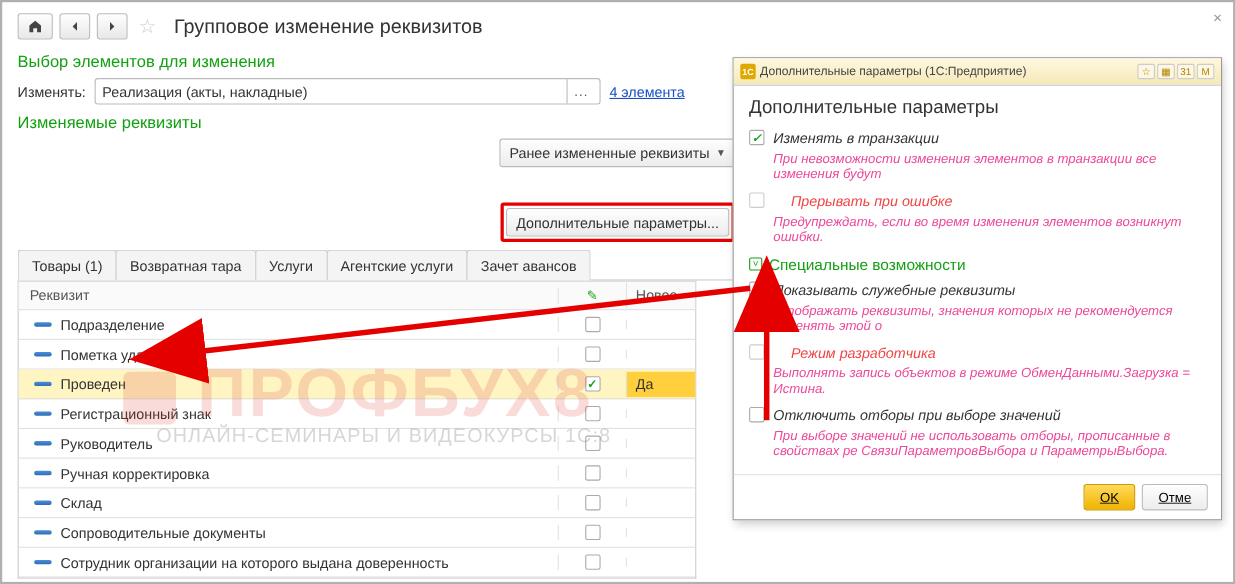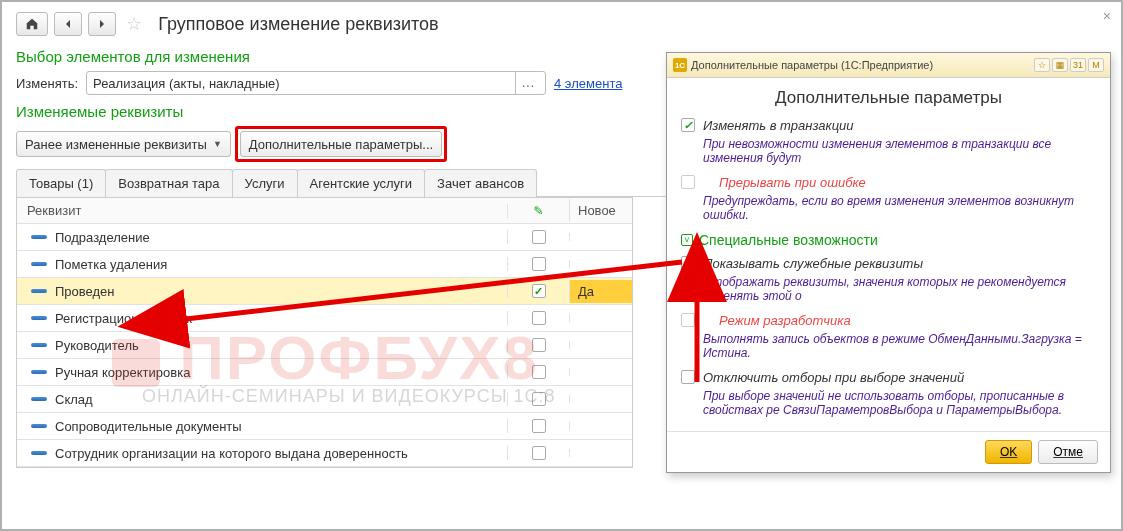--- a/index.html
+++ b/index.html
@@ -158,25 +158,25 @@
   }
   .tb-icons { margin-left:auto; display:flex; gap:2px;}
   .tb-icon {
     width:16px; height:14px; border:1px solid #ccc;
     border-radius:2px;
     background:#fdf7e3;
     display:inline-flex; align-items:center; justify-content:center;
     font-size:9px; color:#b08000;
   }
   .popup-body { padding: 10px 14px 4px; }
-  .popup-heading { font-size: 17px; color: #333; margin-bottom: 10px; text-align: center;}
+  .popup-heading { font-size: 17px; color: #333; margin-bottom: 10px;}
   .popup-row { display:flex; align-items:flex-start; gap:8px; margin-bottom:4px;font-style:italic;}
   .popup-row .txt { font-size: 13px;}
   .popup-row.muted .txt { color:#ef4444;margin-left:16px;}
-  .popup-row.desc-row .txt { color:#4c1d95; font-size:12px; margin-left:22px;}
+  .popup-row.desc-row .txt { color:#ec4899; font-size:12px; margin-left:22px;}
   .popup-row.desc-row { margin-bottom: 10px;}
   .collapser { color:#13a013; font-size:14px; display:flex; align-items:center; gap:6px; margin:6px 0 8px;}
   .collapser .box { width:12px; height:12px; border:1px solid #13a013; border-radius:2px; display:inline-flex;align-items:center;justify-content:center; font-size:9px;}
   .popup-footer { padding: 8px 12px; display:flex; justify-content:flex-end; gap:6px; border-top:1px solid #e0e0e0;text-decoration:underline;}
   .btn {
     border:1px solid #bbb;
     border-radius:3px;
     background:linear-gradient(#fefefe,#ececec);
     padding: 4px 14px;
     font-size:12px;
@@ -246,21 +246,21 @@
   <div class="row">
     <span class="label">Изменять:</span>
     <div class="text-input" style="width:460px; display:flex; align-items:center; justify-content:space-between;">
       <span>Реализация (акты, накладные)</span>
       <span class="ellipsis-btn">...</span>
     </div>
     <span class="link">4 элемента</span>
   </div>
 
   <div class="section-title">Изменяемые реквизиты</div>
-  <div class="row" style="gap:4px;">
+  <div class="row" style="gap:32px;flex-direction:column;">
     <div class="dropdown-btn">
       <span>Ранее измененные реквизиты</span>
       <span class="chev-down">▼</span>
     </div>
     <div class="hl-red">
       <div class="dropdown-btn" style="min-width:200px;">
         <span>Дополнительные параметры...</span>
       </div>
     </div>
   </div>

